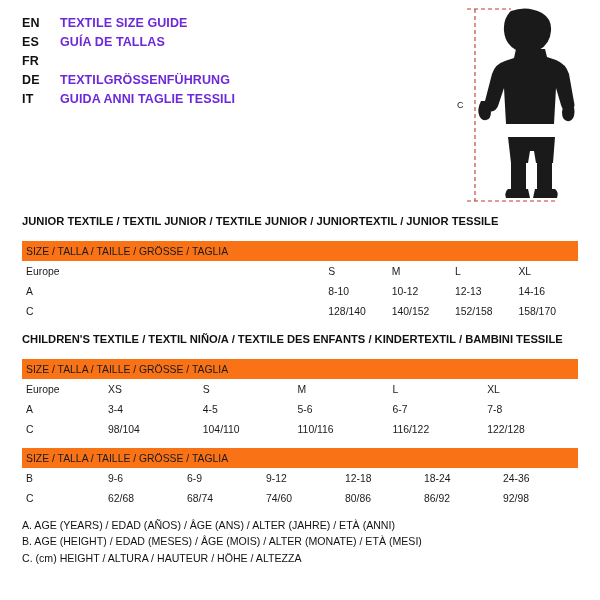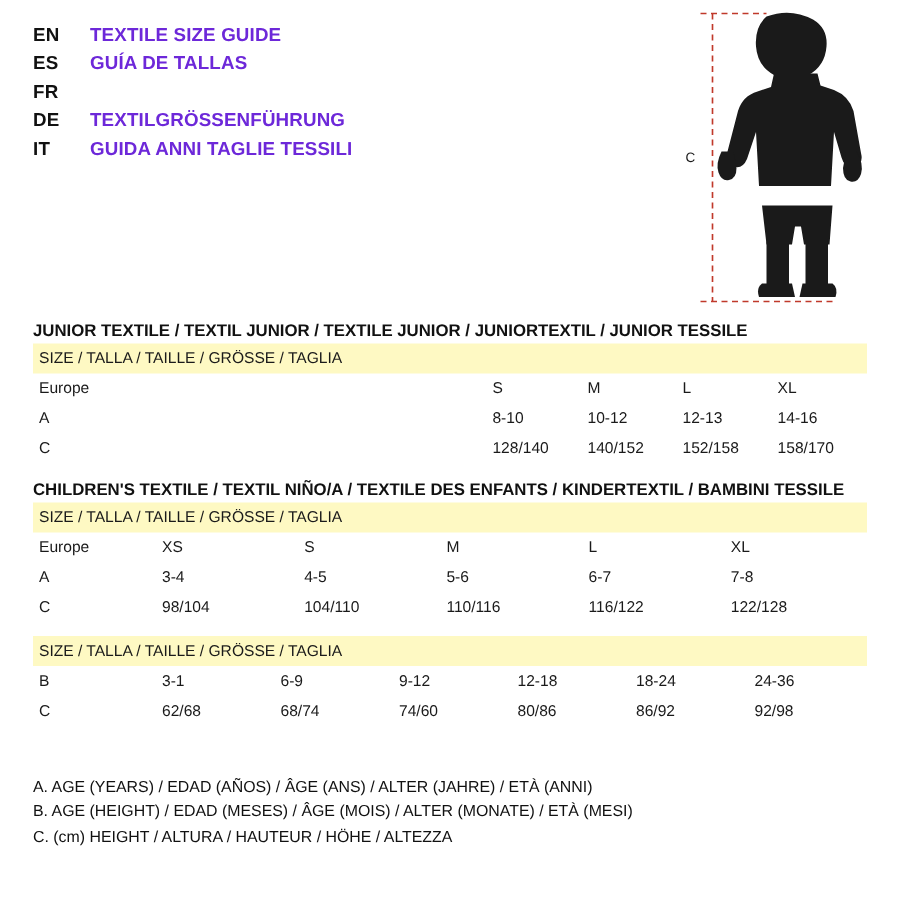--- a/index.html
+++ b/index.html
@@ -57,38 +57,38 @@
     position: absolute;
     left: 22px;
     top: 212px;
     width: 556px;
   }
   .block { margin-bottom: 9px; }
   .block-title {
     font-size: 11.2px;
     font-weight: bold;
     color: #111;
-    padding: 2px 0 0 0;
+    padding: 2px 0 12px 0;
     line-height: 1.35;
   }
   table {
     border-collapse: collapse;
     width: 100%;
     table-layout: fixed;
   }
   table td {
     font-size: 10.4px;
     color: #1a1a1a;
     padding: 2px 0 2px 4px;
     height: 16px;
     vertical-align: middle;
     white-space: nowrap;
   }
   tr.shaded td {
-    background: #fef9c3;
+    background: #f97316;
   }
   tr.shaded td.sizehdr {
     font-size: 10.4px;
     color: #1a1a1a;
   }
   td.lbl { width: 82px; }
 
   
   .footnotes {
     position: absolute;
@@ -257,21 +257,21 @@
           <col>
           <col>
           <col>
       </colgroup>
       <tbody>
         <tr class="shaded">
           <td class="sizehdr" colspan="7">SIZE / TALLA / TAILLE / GRÖSSE / TAGLIA</td>
         </tr>
         <tr>
           <td class="lbl">B</td>
-          <td>3-1</td>
+          <td>9-6</td>
           <td>6-9</td>
           <td>9-12</td>
           <td>12-18</td>
           <td>18-24</td>
           <td>24-36</td>
         </tr>
         <tr>
           <td class="lbl">C</td>
           <td>62/68</td>
           <td>68/74</td>

